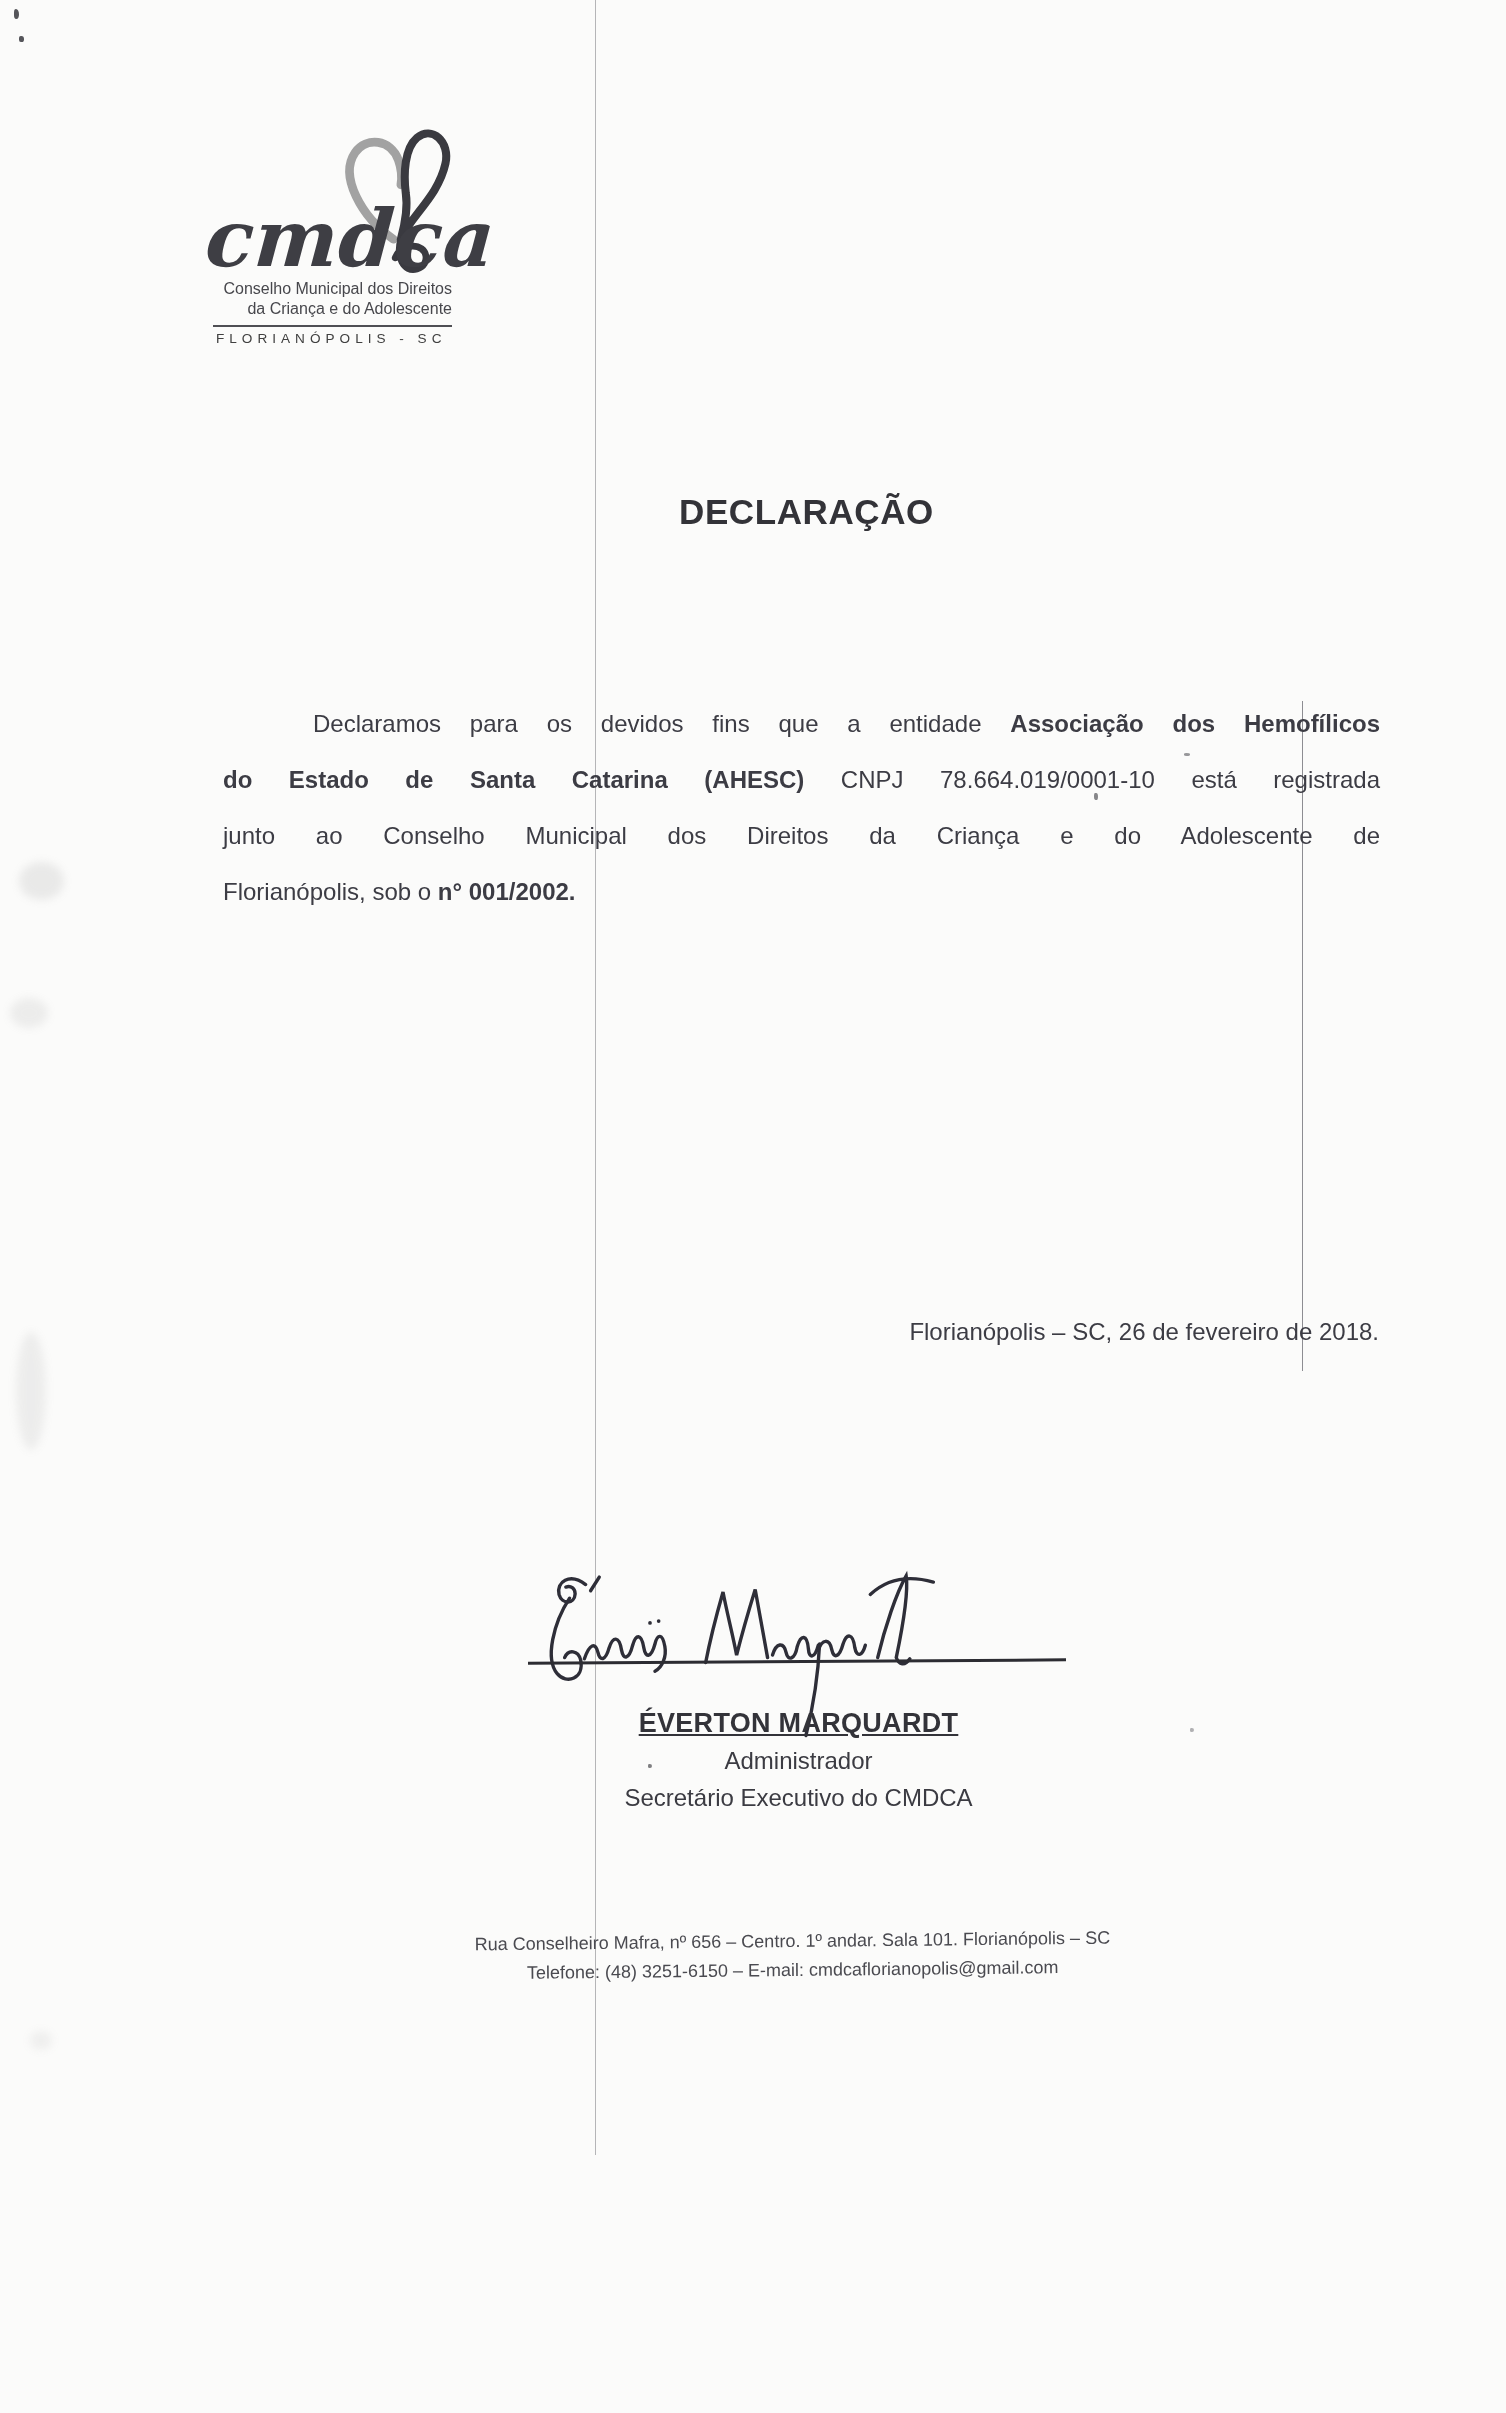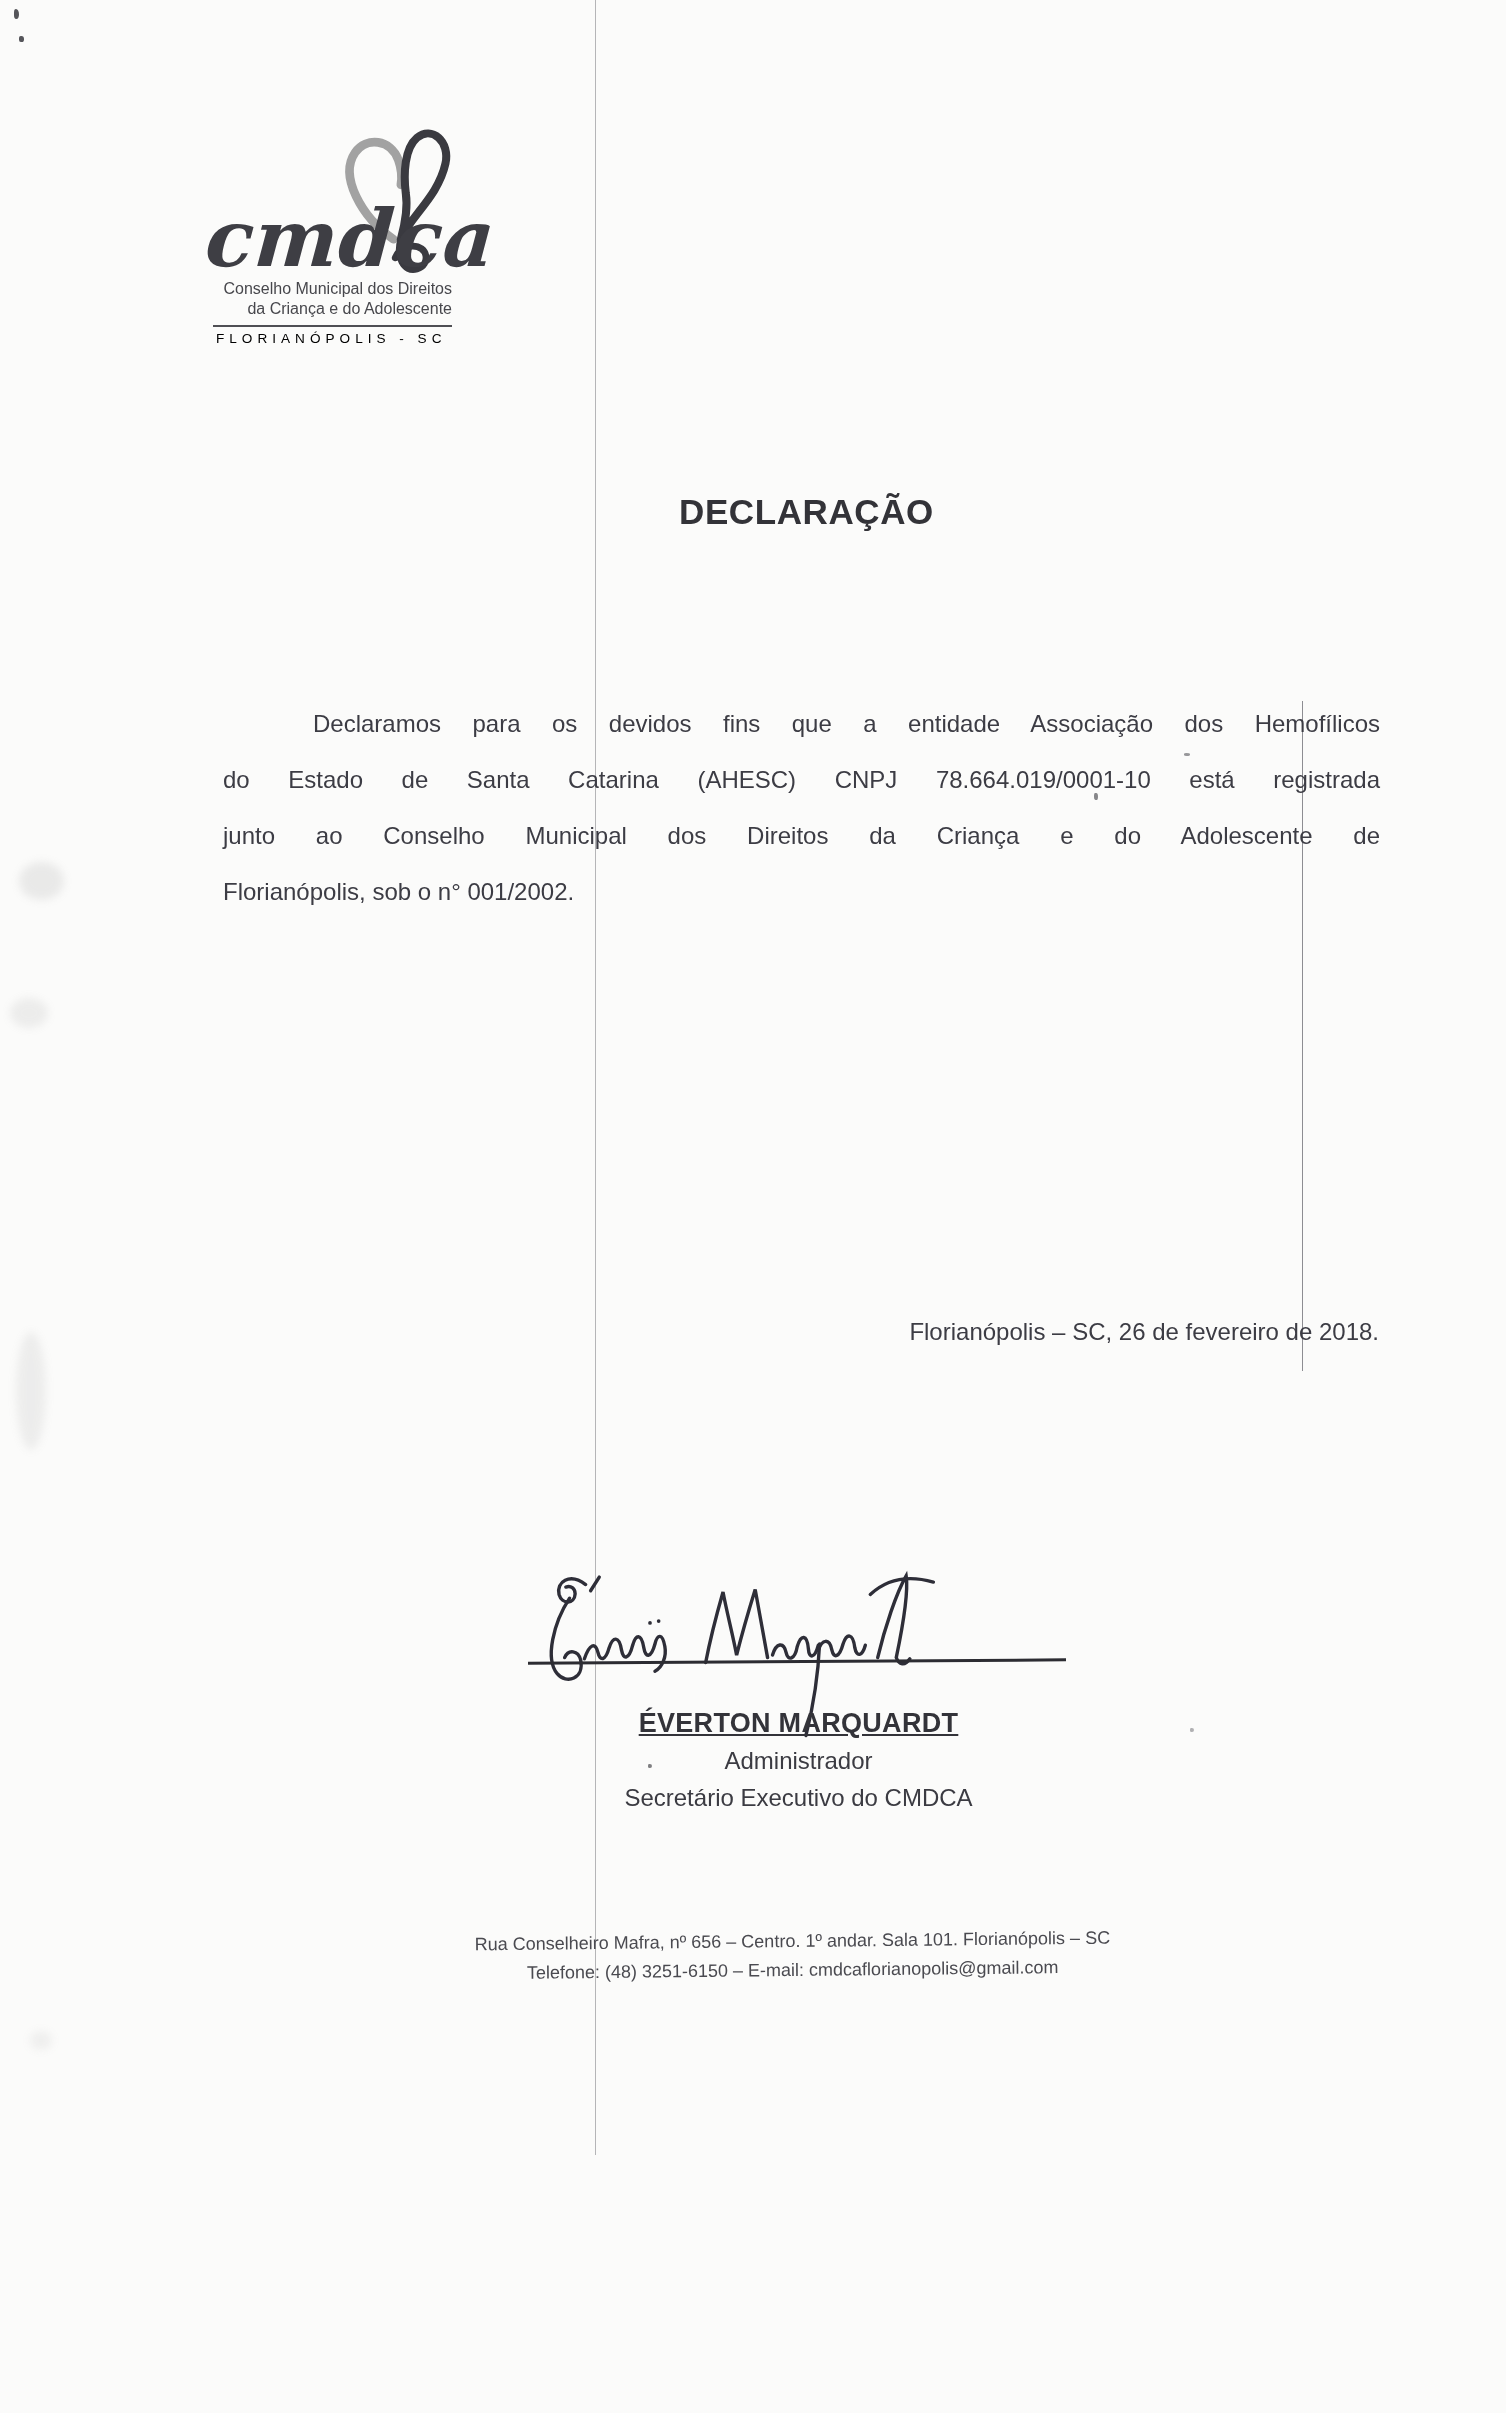--- a/index.html
+++ b/index.html
@@ -25,21 +25,21 @@
   .logo-org{
     left:186px;top:279px;width:266px;
     text-align:right;
     font-size:16px;line-height:20px;color:#47474c;
   }
   .logo-rule{
     left:213px;top:325px;width:239px;height:1.9px;background:#4f4f54;
   }
   .logo-city{
     left:216px;top:331px;width:248px;
-    font-size:13.6px;letter-spacing:5px;color:#000000;white-space:nowrap;
+    font-size:13.6px;letter-spacing:5px;color:#404040;white-space:nowrap;
   }
 
   
   .doc-title{
     left:679px;top:492px;
     font-size:35px;font-weight:bold;letter-spacing:0.6px;color:#333338;
     white-space:nowrap;
   }
 
   
@@ -48,21 +48,21 @@
     font-size:24px;line-height:56px;color:#3c3c44;
   }
   .body-line{
     text-align:justify;
     text-align-last:justify;
     -moz-text-align-last:justify;
     height:56px;white-space:nowrap;
   }
   .body-line.first{text-indent:90px;}
   .body-line.last{text-align-last:left;white-space:normal;}
-  .b{font-weight:normal;}
+  .b{font-weight:bold;}
 
   
   .date-line{
     right:127px;top:1304px;
     font-size:24px;color:#3c3c44;white-space:nowrap;margin-top:14px;
   }
 
   
   .sig-rule{
     left:528px;top:1660px;width:538px;height:2.5px;background:#2c2c32;

